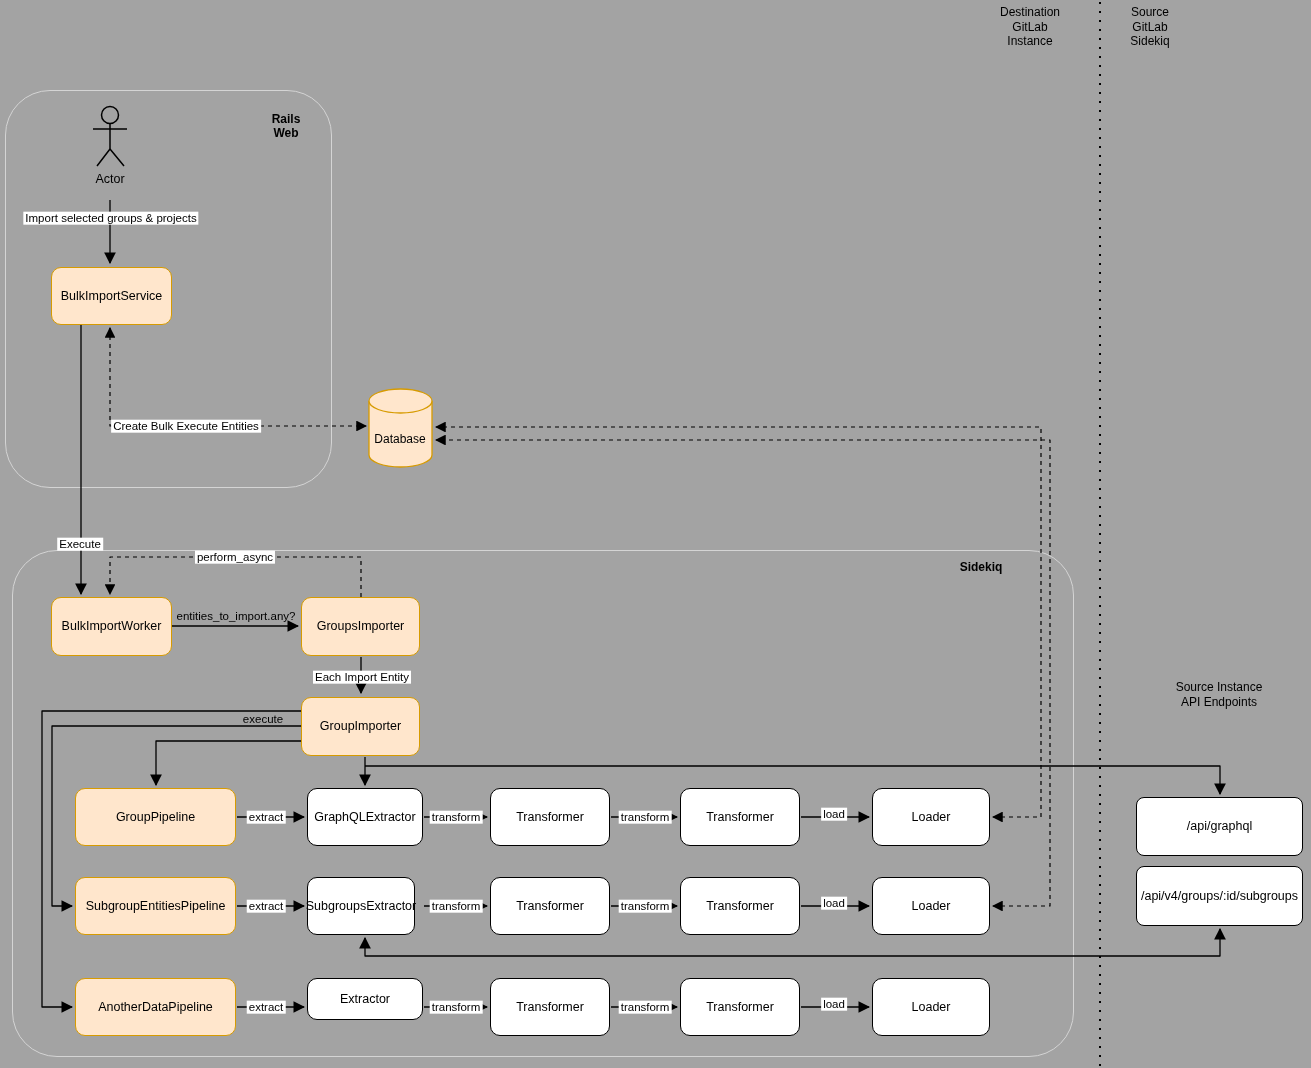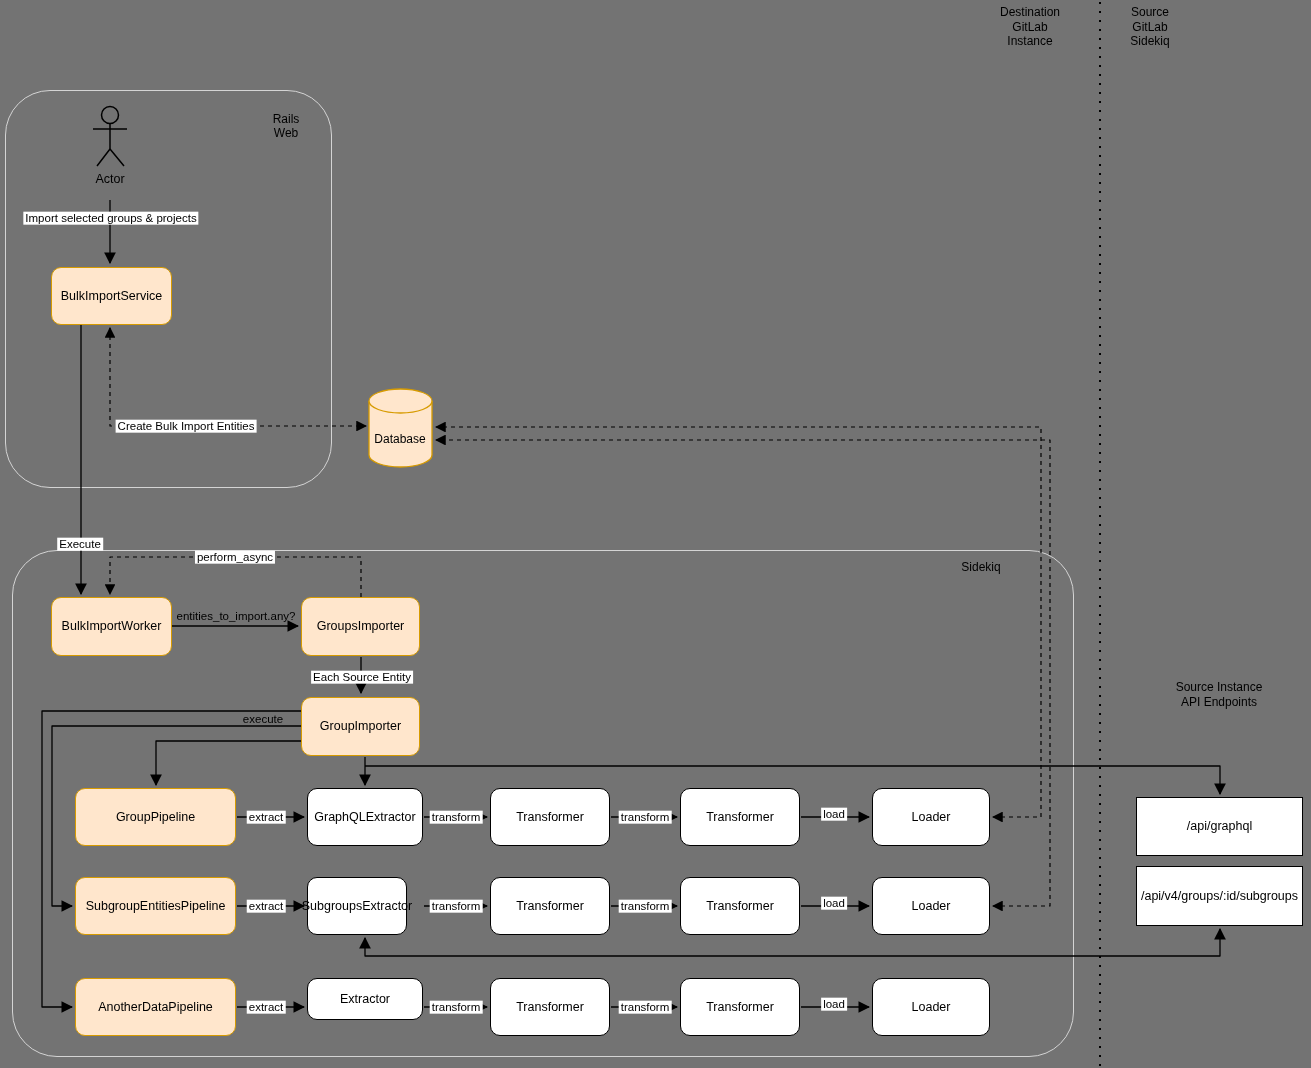--- a/index.html
+++ b/index.html
@@ -1,40 +1,40 @@
 <!DOCTYPE html>
 <html><head>
 <meta charset="utf-8">
 <style>
   html,body{margin:0;padding:0;background:#fff;}
   #canvas{
-    position:relative;width:1311px;height:1068px;background:#737373;
+    position:relative;width:1311px;height:1068px;background:#a3a3a3;
     font-family:"Liberation Sans",sans-serif;color:#000;overflow:hidden;
   }
   .container{
     position:absolute;border:1px solid #d4d4d4;border-radius:45px;background:transparent;
   }
   .node{
     position:absolute;display:flex;align-items:center;justify-content:center;
     font-size:12.5px;text-align:center;box-sizing:border-box;z-index:3;line-height:1.2;
   }
   .orange{background:#FFE6CC;border:1px solid #D79B00;border-radius:10px;}
   .white{background:#ffffff;border:1px solid #000000;border-radius:10px;}
-  .sharp{background:#ffffff;border:1px solid #000000;border-radius:0;}
+  .sharp{background:#ffffff;border:1px solid #000000;border-radius:8px;}
   .elabel{
     position:absolute;transform:translate(-50%,-50%);font-size:11.5px;background:#ffffff;
     padding:0 2px;white-space:nowrap;z-index:4;line-height:1.1;
   }
   .flabel{
     position:absolute;transform:translate(-50%,0);font-size:12px;text-align:center;
     white-space:pre-line;line-height:14.5px;z-index:4;
   }
   .clabel{
     position:absolute;font-size:12px;text-align:center;white-space:pre-line;
-    line-height:14px;z-index:2;
+    line-height:14px;z-index:2;font-weight:bold;
   }
   svg#wires{position:absolute;left:0;top:0;z-index:1;}
 </style>
 </head>
 <body>
 
 <div id="canvas">
 
   <div class="flabel" style="left:1030px;top:5px;">Destination
 GitLab
@@ -119,39 +119,39 @@
   <div class="node orange" style="left:301px;top:697px;width:119px;height:59px;">GroupImporter</div>
   <div class="node orange" style="left:75px;top:788px;width:161px;height:58px;">GroupPipeline</div>
   <div class="node orange" style="left:75px;top:978px;width:161px;height:58px;">AnotherDataPipeline</div>
   <div class="node orange" style="left:75px;top:877px;width:161px;height:58px;">SubgroupEntitiesPipeline</div>
 
   <div class="node white" style="left:307px;top:788px;width:116px;height:58px;">GraphQLExtractor</div>
   <div class="node white" style="left:490px;top:788px;width:120px;height:58px;">Transformer</div>
   <div class="node white" style="left:680px;top:788px;width:120px;height:58px;">Transformer</div>
   <div class="node white" style="left:872px;top:788px;width:118px;height:58px;">Loader</div>
 
-  <div class="node white" style="left:307px;top:877px;width:100px;height:58px;">SubgroupsExtractor</div>
+  <div class="node white" style="left:307px;top:877px;width:108px;height:58px;">SubgroupsExtractor</div>
   <div class="node white" style="left:490px;top:877px;width:120px;height:58px;">Transformer</div>
   <div class="node white" style="left:680px;top:877px;width:120px;height:58px;">Transformer</div>
   <div class="node white" style="left:872px;top:877px;width:118px;height:58px;">Loader</div>
 
   <div class="node white" style="left:307px;top:978px;width:116px;height:42px;">Extractor</div>
   <div class="node white" style="left:490px;top:978px;width:120px;height:58px;">Transformer</div>
   <div class="node white" style="left:680px;top:978px;width:120px;height:58px;">Transformer</div>
   <div class="node white" style="left:872px;top:978px;width:118px;height:58px;">Loader</div>
 
   <div class="node sharp" style="left:1136px;top:797px;width:167px;height:59px;">/api/graphql</div>
   <div class="node sharp" style="left:1136px;top:866px;width:167px;height:60px;">/api/v4/groups/:id/subgroups</div>
 
   <div class="elabel" style="left:111px;top:218px;">Import selected groups &amp; projects</div>
-  <div class="elabel" style="left:186px;top:426px;">Create Bulk Import Entities</div>
+  <div class="elabel" style="left:186px;top:426px;">Create Bulk Execute Entities</div>
   <div class="elabel" style="left:80px;top:544px;">Execute</div>
   <div class="elabel" style="left:235px;top:557px;">perform_async</div>
   <div class="elabel" style="left:236px;top:616px;background:transparent;">entities_to_import.any?</div>
-  <div class="elabel" style="left:362px;top:677px;">Each Source Entity</div>
+  <div class="elabel" style="left:362px;top:677px;">Each Import Entity</div>
   <div class="elabel" style="left:263px;top:719px;background:transparent;">execute</div>
 
   <div class="elabel" style="left:266px;top:817px;">extract</div>
   <div class="elabel" style="left:456px;top:817px;">transform</div>
   <div class="elabel" style="left:645px;top:817px;">transform</div>
   <div class="elabel" style="left:834px;top:814px;">load</div>
 
   <div class="elabel" style="left:266px;top:906px;">extract</div>
   <div class="elabel" style="left:456px;top:906px;">transform</div>
   <div class="elabel" style="left:645px;top:906px;">transform</div>

